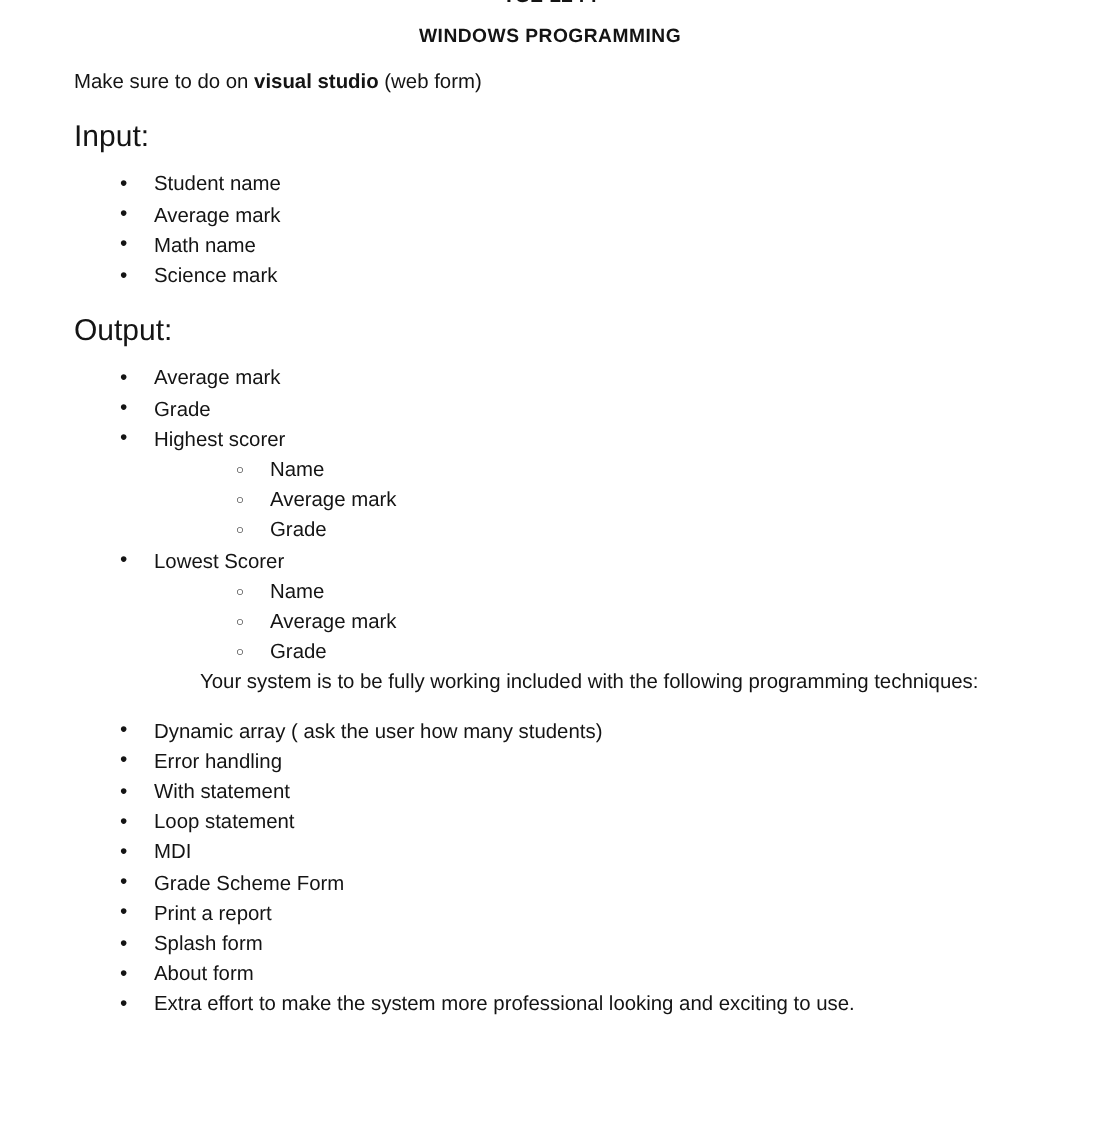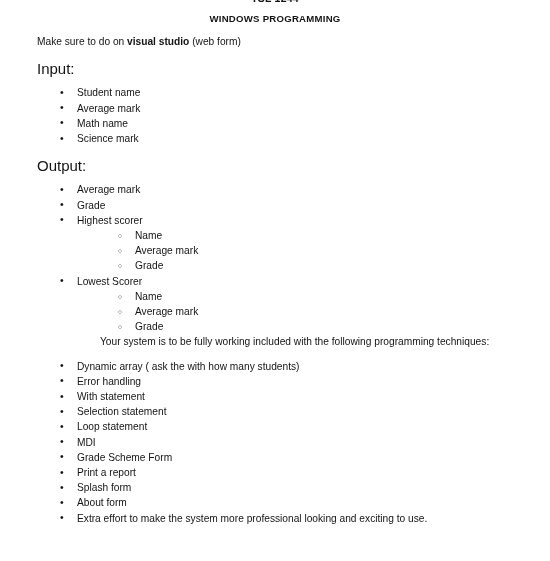--- a/index.html
+++ b/index.html
@@ -177,24 +177,23 @@
           <li>Name</li>
           <li>Average mark</li>
           <li>Grade</li>
         </ul>
       </li>
 
       <li class="nobullet">Your system is to be fully working included with the following programming techniques:</li>
     </ul>
 
     <ul class="lvl1 tight">
-      <li class="bulleted">Dynamic array ( ask the with how many students)</li>
+      <li class="bulleted">Dynamic array ( ask the user how many students)</li>
       <li class="bulleted">Error handling</li>
       <li class="bulleted">With statement</li>
-      <li class="bulleted">Selection statement</li>
       <li class="bulleted">Loop statement</li>
       <li class="bulleted">MDI</li>
       <li class="bulleted">Grade Scheme Form</li>
       <li class="bulleted">Print a report</li>
       <li class="bulleted">Splash form</li>
       <li class="bulleted">About form</li>
       <li class="bulleted">Extra effort to make the system more professional looking and exciting to use.</li>
     </ul>
 
   </div>

